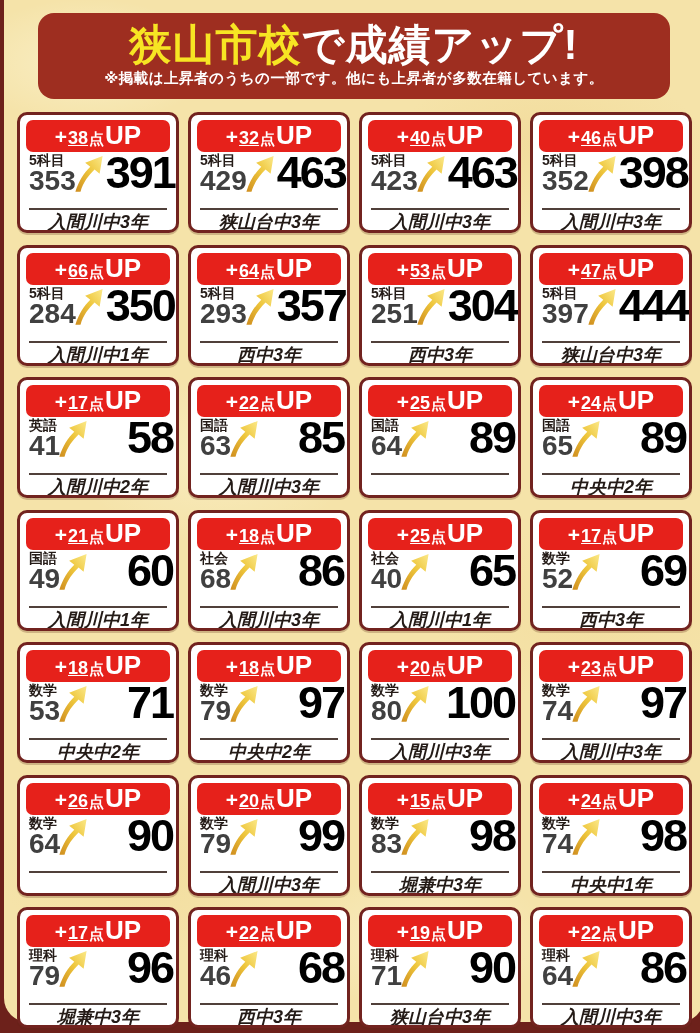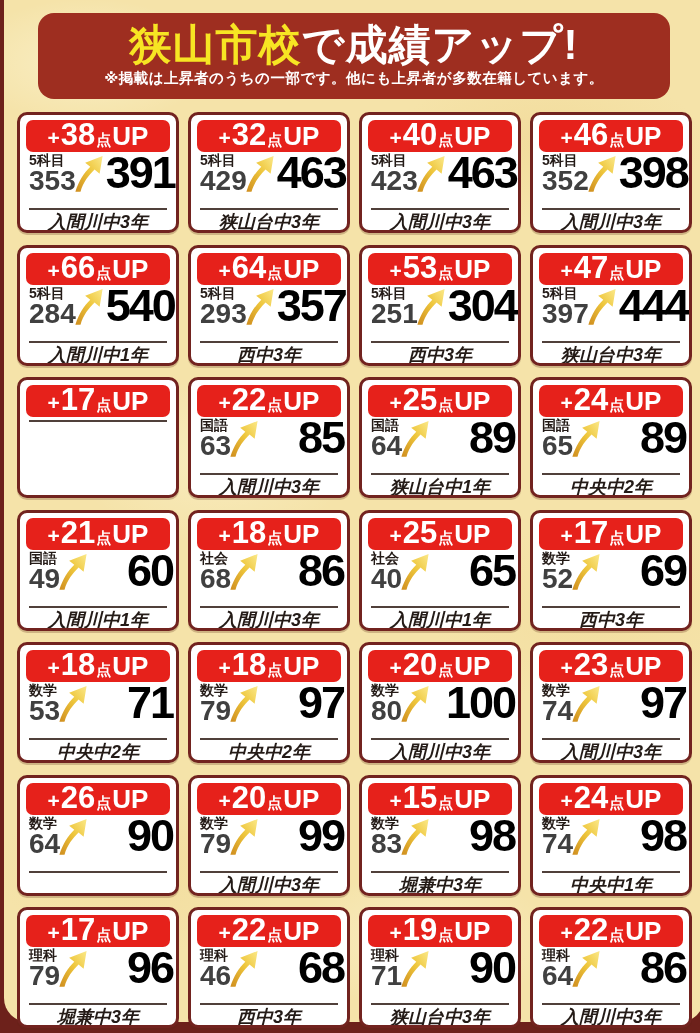--- a/index.html
+++ b/index.html
@@ -54,21 +54,21 @@
   }
   .banner{
     margin:5px 6px 0 6px;
     height:32px;
     background:#e6211b;
     border-radius:7px;
     display:flex;align-items:baseline;justify-content:center;
     color:#fff;font-weight:800;line-height:30px;
   }
   .banner .b-plus{font-size:21px;margin-right:1px;}
-  .banner .b-num{font-size:31px;}
+  .banner .b-num{font-size:18px;text-decoration:underline;}
   .banner .b-ten{font-size:15px;margin:0 1px;}
   .banner .b-up{font-size:26px;letter-spacing:0;}
   .score-row{
     display:flex;align-items:flex-start;
     padding:1px 0 0 9px;
     height:52px;
   }
   .left-col{display:flex;flex-direction:column;align-items:flex-start;}
   .subject{font-size:14px;font-weight:700;color:#241b17;line-height:15px;}
   .before{font-size:28px;font-weight:700;color:#404040;line-height:24px;margin-top:1px;}
@@ -196,21 +196,21 @@
           <span class="b-up">UP</span>
     </div>
     <div class="score-row">
       <div class="left-col">
         <div class="subject">5科目</div>
         <div class="before">284</div>
       </div>
       <svg class="arrow" viewBox="0 0 40 44">
         <path fill="url(#goldgrad)" d="M4,44 C8,31 14,22 21.5,14.5 L15.5,10 L36,2 L32.5,23 L26.5,18 C20,24.5 13,33 10,44 Z"></path>
       </svg>
-      <div class="after">540</div>
+      <div class="after">350</div>
     </div>
     <div class="divider"></div>
     <div class="school">入間川中1年</div>
   </div>
 
   <div class="card">
     <div class="banner">
       <span class="b-plus">+</span>
           <span class="b-num">64</span>
           <span class="b-ten">点</span>
@@ -272,21 +272,32 @@
     <div class="school">狭山台中3年</div>
   </div>
 
   <div class="card">
     <div class="banner">
       <span class="b-plus">+</span>
           <span class="b-num">17</span>
           <span class="b-ten">点</span>
           <span class="b-up">UP</span>
     </div>
-    <div class="divider"></div>
+    <div class="score-row">
+      <div class="left-col">
+        <div class="subject">英語</div>
+        <div class="before">41</div>
+      </div>
+      <svg class="arrow" viewBox="0 0 40 44">
+        <path fill="url(#goldgrad)" d="M4,44 C8,31 14,22 21.5,14.5 L15.5,10 L36,2 L32.5,23 L26.5,18 C20,24.5 13,33 10,44 Z"></path>
+      </svg>
+      <div class="after">58</div>
+    </div>
+    <div class="divider"></div>
+    <div class="school">入間川中2年</div>
   </div>
 
   <div class="card">
     <div class="banner">
       <span class="b-plus">+</span>
           <span class="b-num">22</span>
           <span class="b-ten">点</span>
           <span class="b-up">UP</span>
     </div>
     <div class="score-row">
@@ -314,21 +325,20 @@
       <div class="left-col">
         <div class="subject">国語</div>
         <div class="before">64</div>
       </div>
       <svg class="arrow" viewBox="0 0 40 44">
         <path fill="url(#goldgrad)" d="M4,44 C8,31 14,22 21.5,14.5 L15.5,10 L36,2 L32.5,23 L26.5,18 C20,24.5 13,33 10,44 Z"></path>
       </svg>
       <div class="after">89</div>
     </div>
     <div class="divider"></div>
-    <div class="school">狭山台中1年</div>
   </div>
 
   <div class="card">
     <div class="banner">
       <span class="b-plus">+</span>
           <span class="b-num">24</span>
           <span class="b-ten">点</span>
           <span class="b-up">UP</span>
     </div>
     <div class="score-row">

